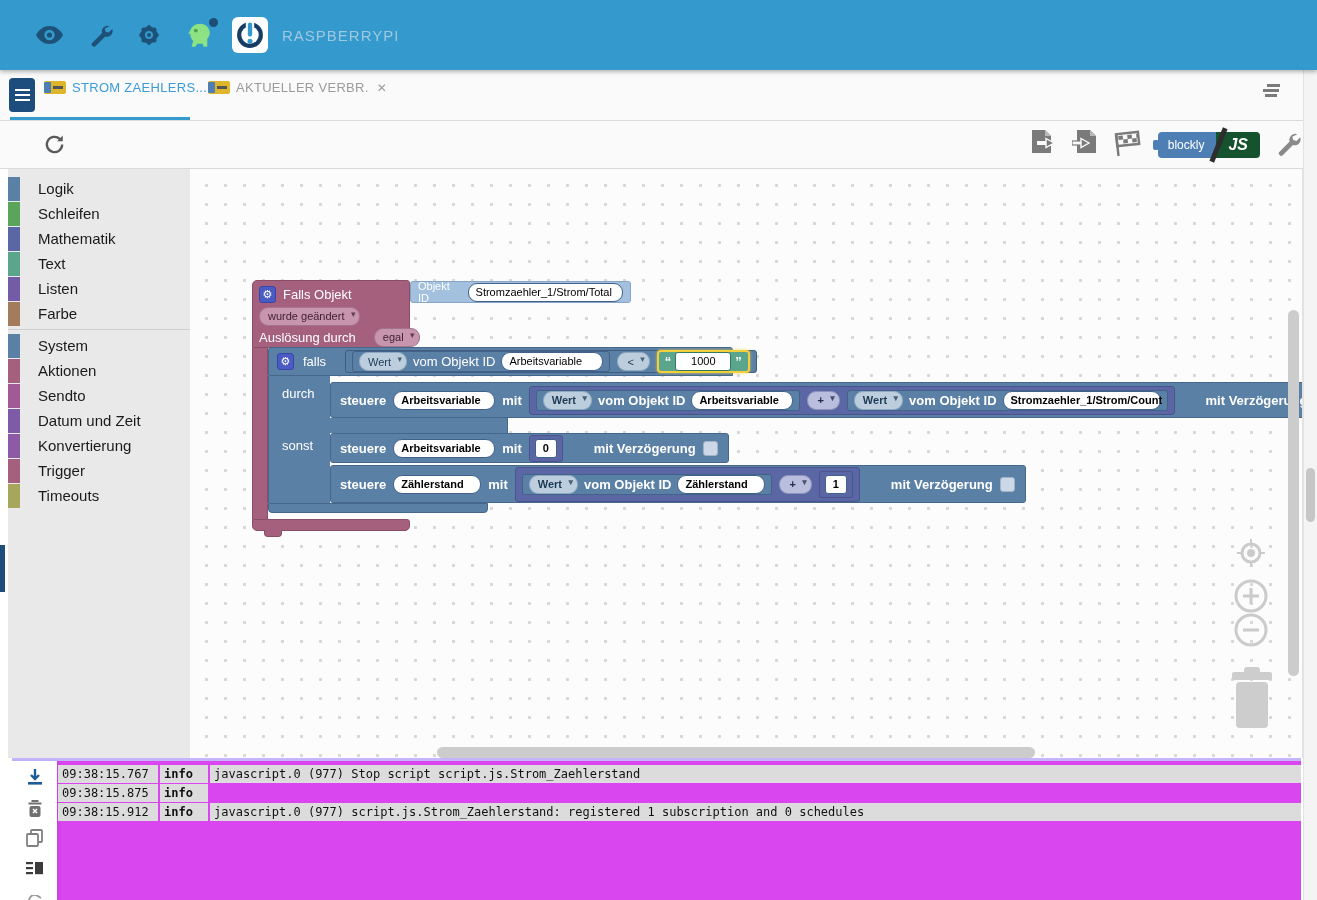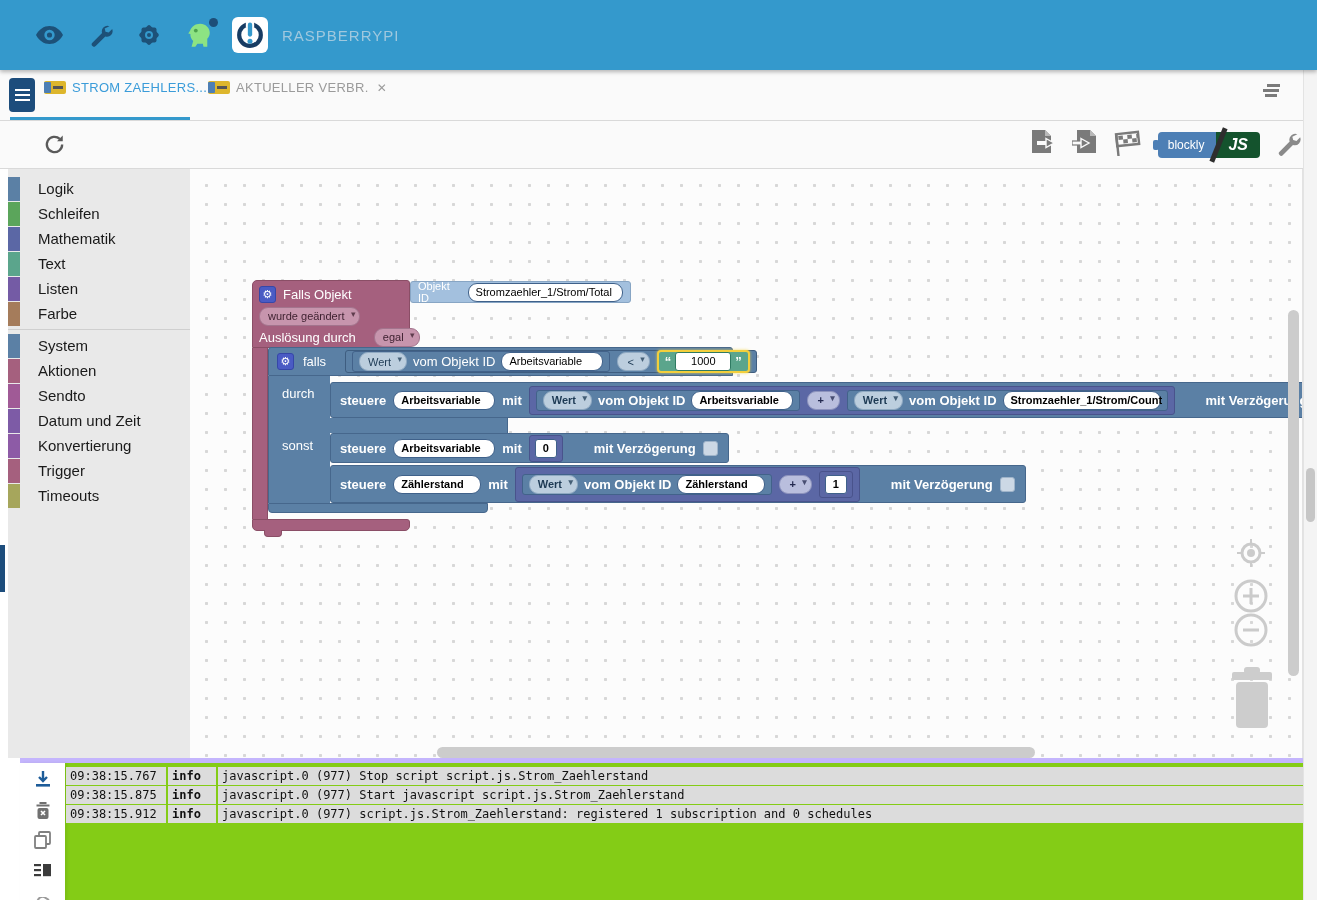--- a/index.html
+++ b/index.html
@@ -103,21 +103,21 @@
   
   .ws-vscroll{position:absolute;left:1098px;top:141px;width:11px;height:366px;background:#cccccc;border-radius:6px;cursor:pointer;}
   .ws-hscroll{position:absolute;left:247px;top:578px;width:598px;height:11px;background:#cccccc;border-radius:6px;cursor:pointer;}
   .zc{position:absolute;cursor:pointer;}
   .zc-target{left:1047px;top:370px;}
   .zc-plus{left:1044px;top:410px;}
   .zc-minus{left:1044px;top:444px;}
   .ws-trash{position:absolute;left:1040px;top:498px;cursor:pointer;}
 
   
-  .logpanel{position:absolute;top:758px;left:20px;width:1289px;height:142px;background:#84cc16;border-top:5px solid #c4b5fd;box-sizing:border-box;z-index:6;}
+  .logpanel{position:absolute;top:758px;left:12px;width:1289px;height:142px;background:#d946ef;border-top:3px solid #c4b5fd;box-sizing:border-box;z-index:6;}
   .log-tools{position:absolute;left:0;top:0;width:45px;height:142px;background:#fff;box-shadow:2px 0 3px rgba(0,0,0,.08);display:flex;flex-direction:column;align-items:center;gap:12px;padding-top:8px;box-sizing:border-box;}
   .ltool{width:18px;height:18px;display:flex;align-items:center;justify-content:center;cursor:pointer;}
   .log-rows{position:absolute;left:46px;top:4px;right:0;}
   .logrow{display:grid;grid-template-columns:100px 48px 1fr;column-gap:2px;margin-bottom:1px;}
   .logrow>div{background:#dcdcdc;height:18px;line-height:18px;font-family:"DejaVu Sans Mono","Liberation Mono",monospace;font-size:12px;color:#111;padding:0 4px;overflow:hidden;white-space:nowrap;}
   .logrow .lvl{font-weight:bold;}
 
   
   .pagescroll{position:absolute;right:0;top:62px;width:14px;height:838px;background:#f4f4f4;border-left:1px solid #e3e3e3;box-sizing:border-box;z-index:25;}
   .pagescroll .thumb{position:absolute;left:2px;top:406px;width:9px;height:54px;background:#c6c6c6;border-radius:5px;cursor:pointer;}
@@ -495,21 +495,20 @@
     </div>
     <div class="log-rows">
       <div class="logrow">
         <div class="ts">09:38:15.767</div>
         <div class="lvl">info</div>
         <div class="msg">javascript.0 (977) Stop script script.js.Strom_Zaehlerstand</div>
       </div>
       <div class="logrow">
         <div class="ts">09:38:15.875</div>
         <div class="lvl">info</div>
-        <div class="msg">javascript.0 (977) Start javascript script.js.Strom_Zaehlerstand</div>
       </div>
       <div class="logrow">
         <div class="ts">09:38:15.912</div>
         <div class="lvl">info</div>
         <div class="msg">javascript.0 (977) script.js.Strom_Zaehlerstand: registered 1 subscription and 0 schedules</div>
       </div>
     </div>
   </div>
 
   <div class="pagescroll">

